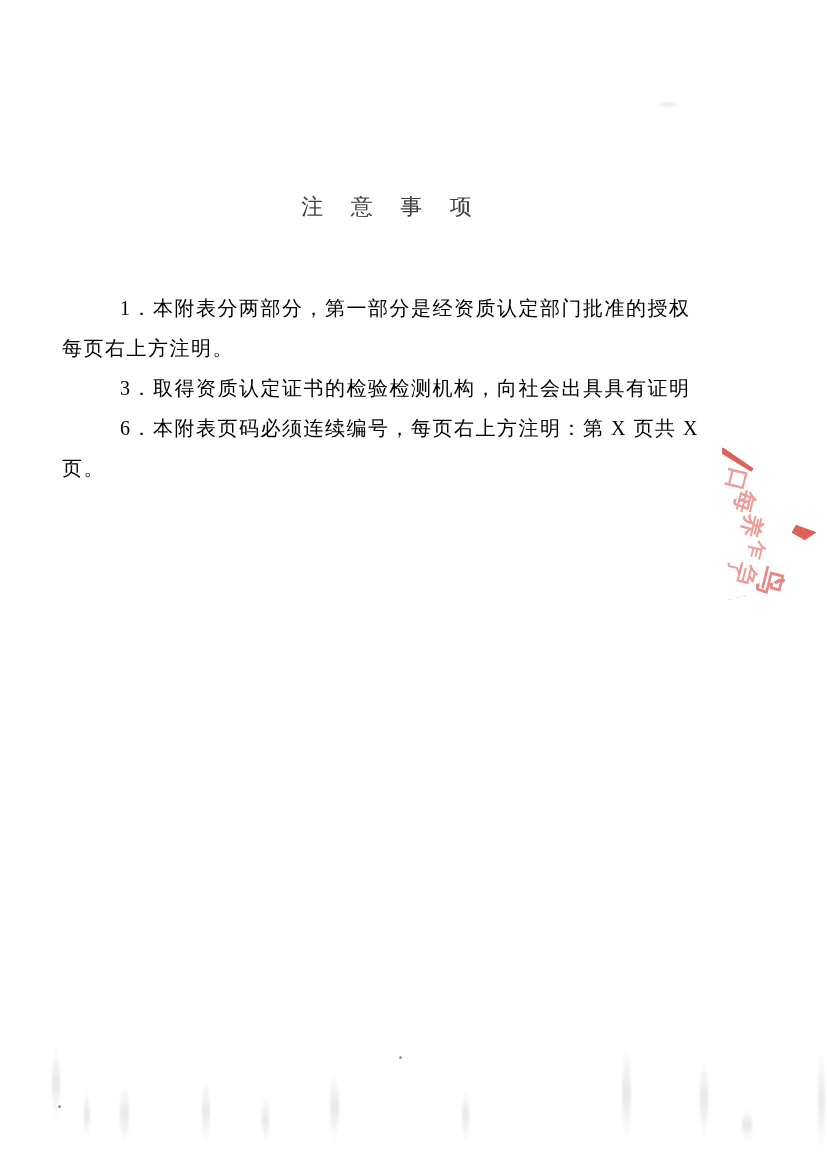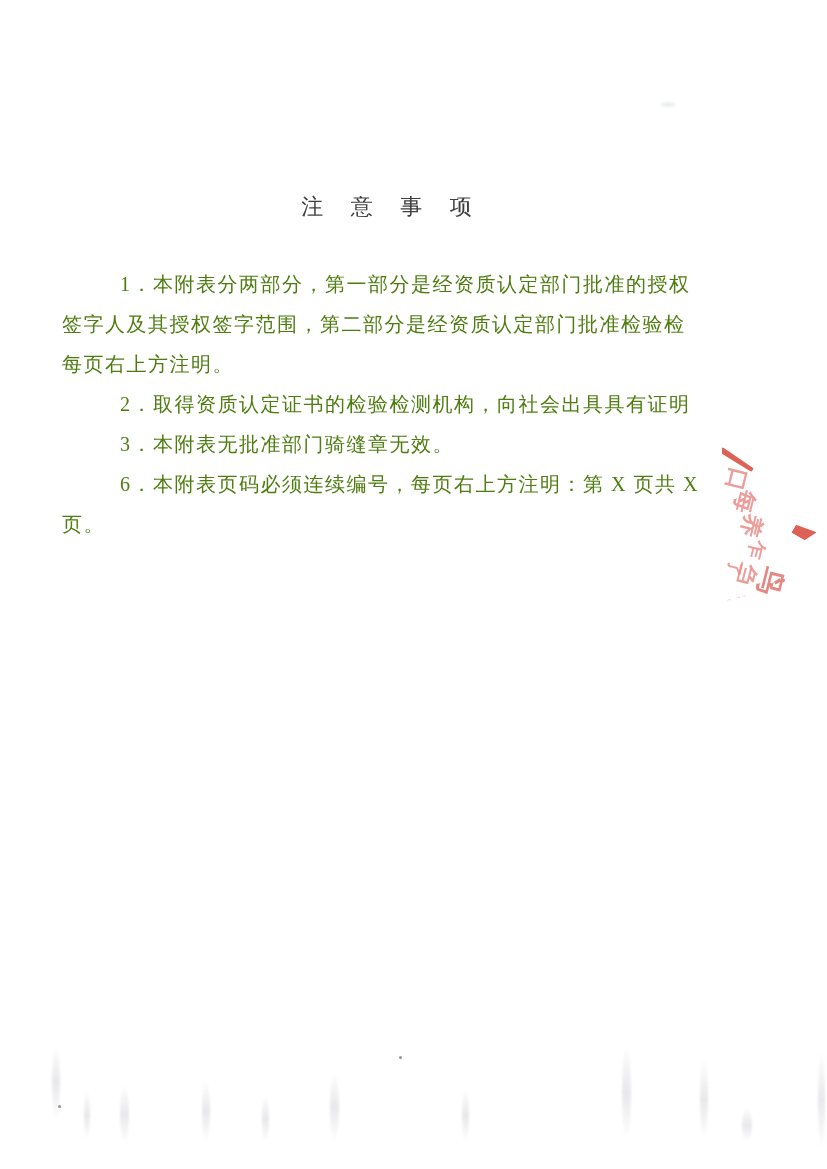--- a/index.html
+++ b/index.html
@@ -12,23 +12,23 @@
     color:#4a4a4a;
   }
   .doc-title{
     position:absolute;top:192px;left:62px;width:660px;
     text-align:center;
     font-size:22px;letter-spacing:11px;
     color:#3e3e3e;
     font-weight:500;
   }
   .body-text{
-    position:absolute;top:264px;left:62px;width:640px;
+    position:absolute;top:288px;left:62px;width:640px;
     font-size:20px;line-height:40px;letter-spacing:1.5px;
-    color:#4d7c0f;
+    color:#000000;
   }
   .line{display:block;height:40px;white-space:nowrap;}
   .indent{padding-left:58px;}
   
   .stamp{
     position:absolute;left:713px;top:444px;width:114px;height:200px;
     pointer-events:none;
   }
   .stamp .glyph{
     position:absolute;
@@ -76,24 +76,22 @@
 </style>
 </head>
 <body>
 
 <div class="page">
 
   <div class="doc-title">注 意 事 项</div>
 
   <div class="body-text">
     <span class="line indent">1．本附表分两部分，第一部分是经资质认定部门批准的授权</span>
-    <span class="line">签字人及其授权签字范围，第二部分是经资质认定部门批准检验检</span>
     <span class="line">每页右上方注明。</span>
-    <span class="line indent">2．取得资质认定证书的检验检测机构，向社会出具具有证明</span>
-    <span class="line indent">3．本附表无批准部门骑缝章无效。</span>
+    <span class="line indent">3．取得资质认定证书的检验检测机构，向社会出具具有证明</span>
     <span class="line indent">6．本附表页码必须连续编号，每页右上方注明：第 X 页共 X</span>
     <span class="line">页。</span>
   </div>
 
   <div class="stamp">
     <div class="wedge wedge1"></div>
     <span class="glyph" style="left:12px;top:24px">口</span>
     <span class="glyph" style="left:20px;top:46px">每</span>
     <span class="glyph" style="left:27px;top:70px">养</span>
     <span class="glyph" style="left:34px;top:94px;font-size:19px">乍</span>

